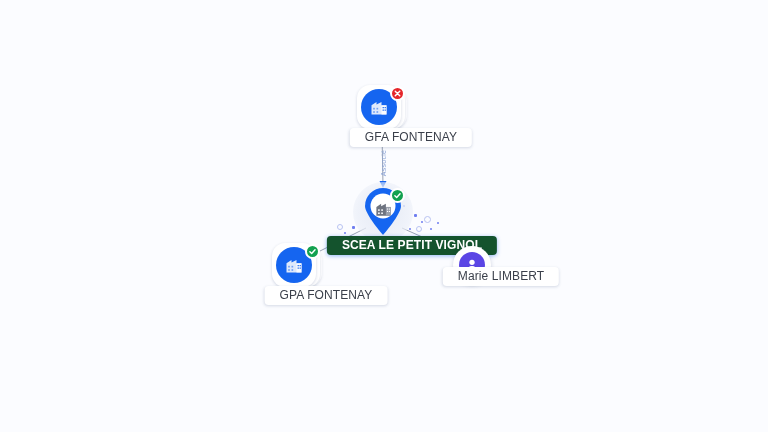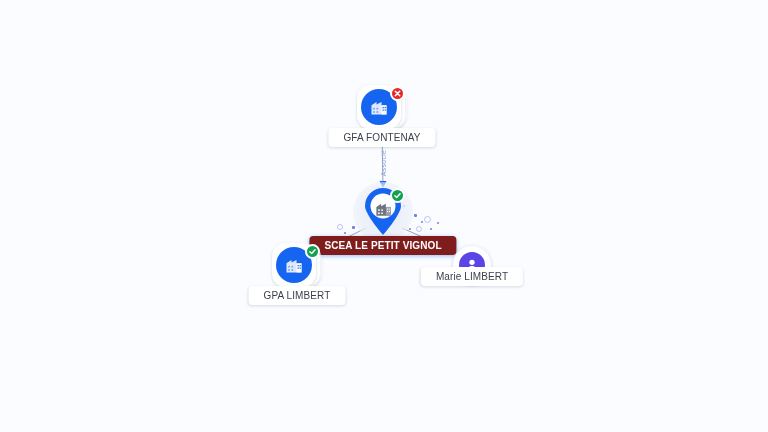--- a/index.html
+++ b/index.html
@@ -135,31 +135,32 @@
   }
   .badge.ok  { background: #12a150; }
   .badge.err { background: #e5262b; }
   .badge svg { display: block; }
 
   
   .label {
     position: absolute;
     transform: translateX(-50%);
     white-space: nowrap;
-    font-size: 10px;
+    font-size: 12px;
     line-height: 13px;
     padding: 3px 15px;
     border-radius: 4px;
     background: #ffffff;
     color: #3a3f4a;
     box-shadow: 0 1px 3px rgba(40,60,110,0.18);
     letter-spacing: .1px;
+    margin-left: 29px;
   }
   .label.selected {
-    background: #7f1d1d;
+    background: #14532d;
     color: #ffffff;
     font-weight: bold;
     box-shadow: 0 1px 4px rgba(21,101,240,0.45);
   }
 
   
   .edge-label {
     position: absolute;
     transform: translate(-50%, -50%) rotate(-90deg);
     font-size: 7px;
@@ -285,21 +286,21 @@
             <rect x="9" y="17" width="2" height="2" fill="#1565f0" opacity=".55"></rect>
           </svg>
         </div>
       </div>
     </div>
     <div class="badge ok" style="left:8px; top:-24px;">
       <svg width="9" height="9" viewBox="0 0 12 12">
         <path d="M2.5 6.3 L4.9 8.6 L9.4 3.6" fill="none" stroke="#ffffff" stroke-width="1.9" stroke-linecap="round" stroke-linejoin="round"></path>
       </svg>
     </div>
-    <div class="label" style="left:0px; top:18px;">GPA LIMBERT</div>
+    <div class="label" style="left:0px; top:18px;">GPA FONTENAY</div>
   </div>
 
   <div class="node" style="left:472px; top:265px;">
     <div class="person-ring">
       <div class="person-disc">
         <svg width="16" height="16" viewBox="0 0 24 24">
           <circle cx="12" cy="8" r="4" fill="#ffffff"></circle>
           <path d="M4.5 20c0-4.2 3.4-6.6 7.5-6.6s7.5 2.4 7.5 6.6z" fill="#ffffff"></path>
         </svg>
       </div>

